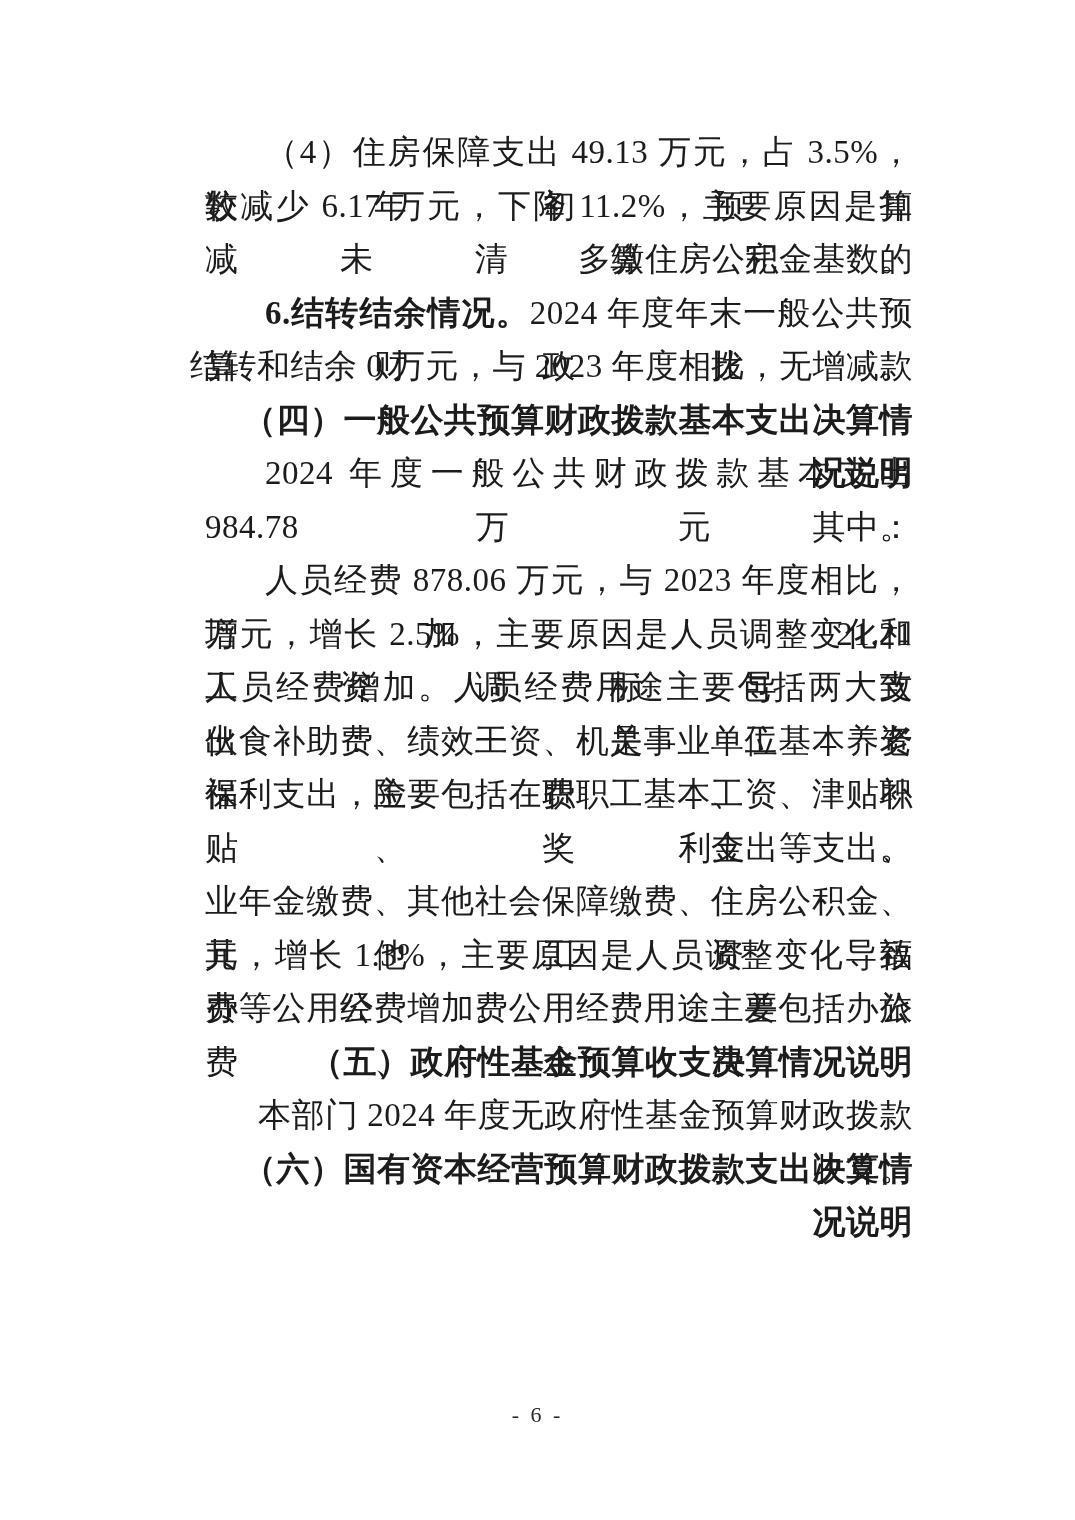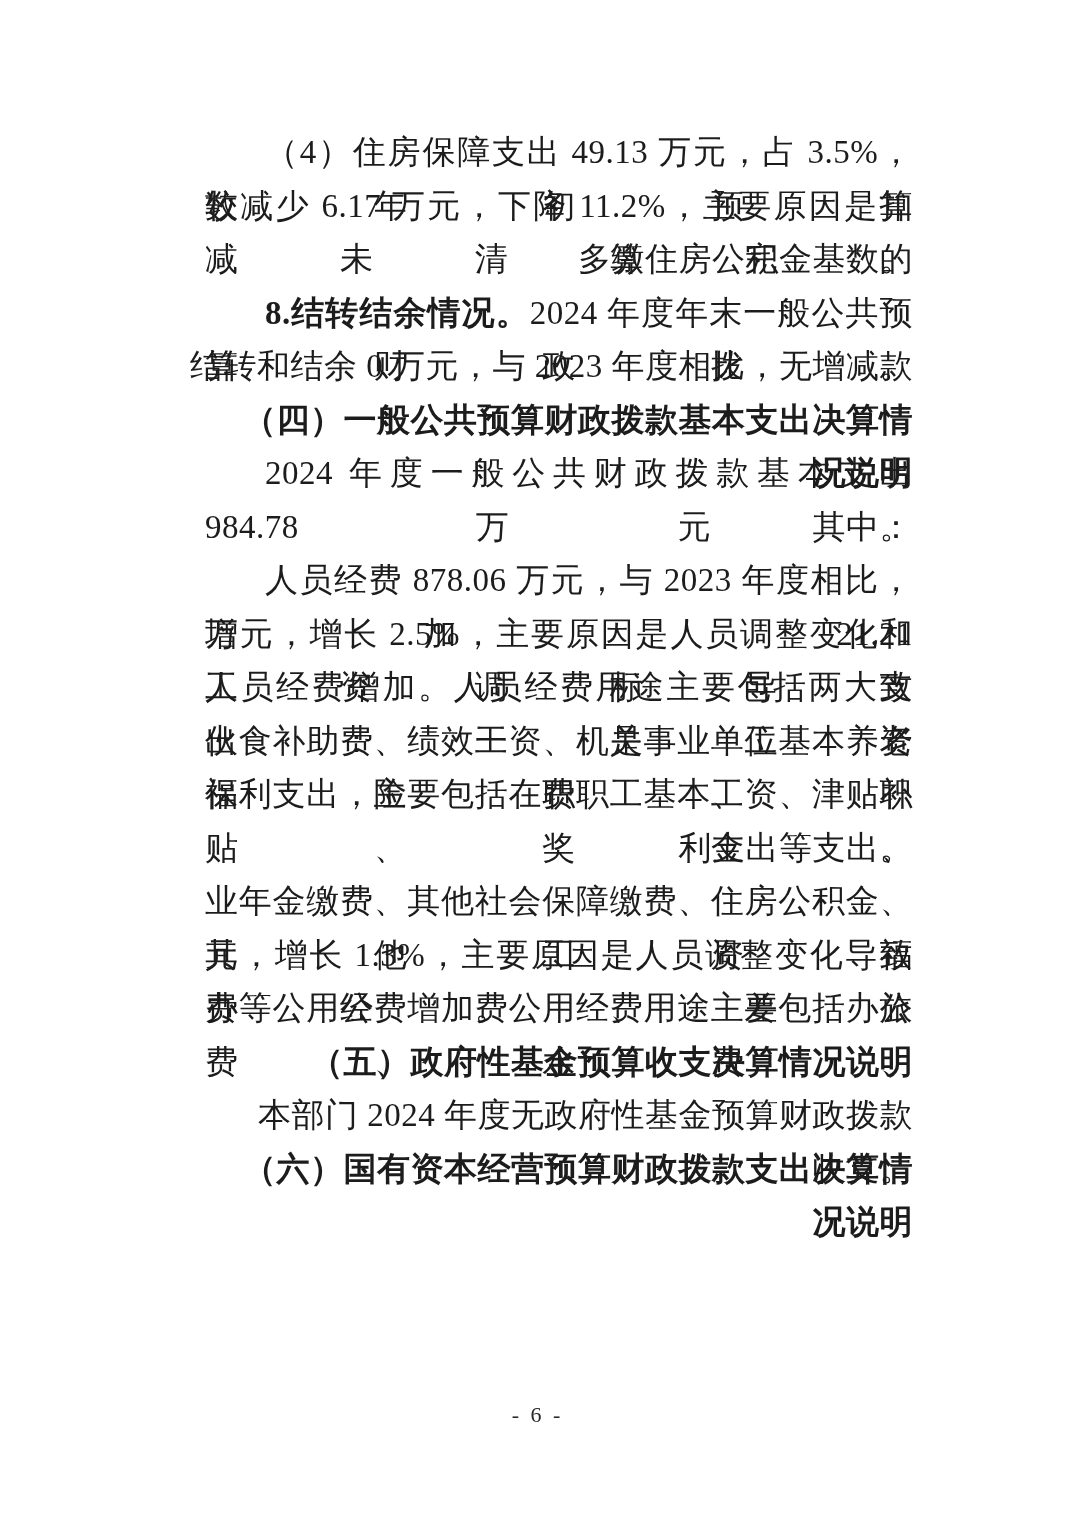--- a/index.html
+++ b/index.html
@@ -58,21 +58,21 @@
 <body>
 
 <div class="page">
 
   <div class="text-block">
 
     <div class="line indent fill">（4）住房保障支出 49.13 万元，占 3.5%，较年初预算</div>
     <div class="line fill">数减少 6.17 万元，下降 11.2%，主要原因是扣减未清算完的</div>
     <div class="line">多缴住房公积金基数。</div>
 
-    <div class="line indent fill"><span class="bold-seg">8.结转结余情况。</span><span>2024 年度年末一般公共预算财政拨款</span></div>
+    <div class="line indent fill"><span class="bold-seg">6.结转结余情况。</span><span>2024 年度年末一般公共预算财政拨款</span></div>
     <div class="line">结转和结余 0 万元，与 2023 年度相比，无增减。</div>
 
     <div class="line indent heading">（四）一般公共预算财政拨款基本支出决算情况说明</div>
 
     <div class="line indent fill">2024 年度一般公共财政拨款基本支出 984.78 万元。</div>
     <div class="line">其中：</div>
 
     <div class="line indent fill">人员经费 878.06 万元，与 2023 年度相比，增加 21.21</div>
     <div class="line fill">万元，增长 2.5%，主要原因是人员调整变化和工资调标导致</div>
     <div class="line fill">人员经费增加。人员经费用途主要包括两大支出：一是工资</div>

